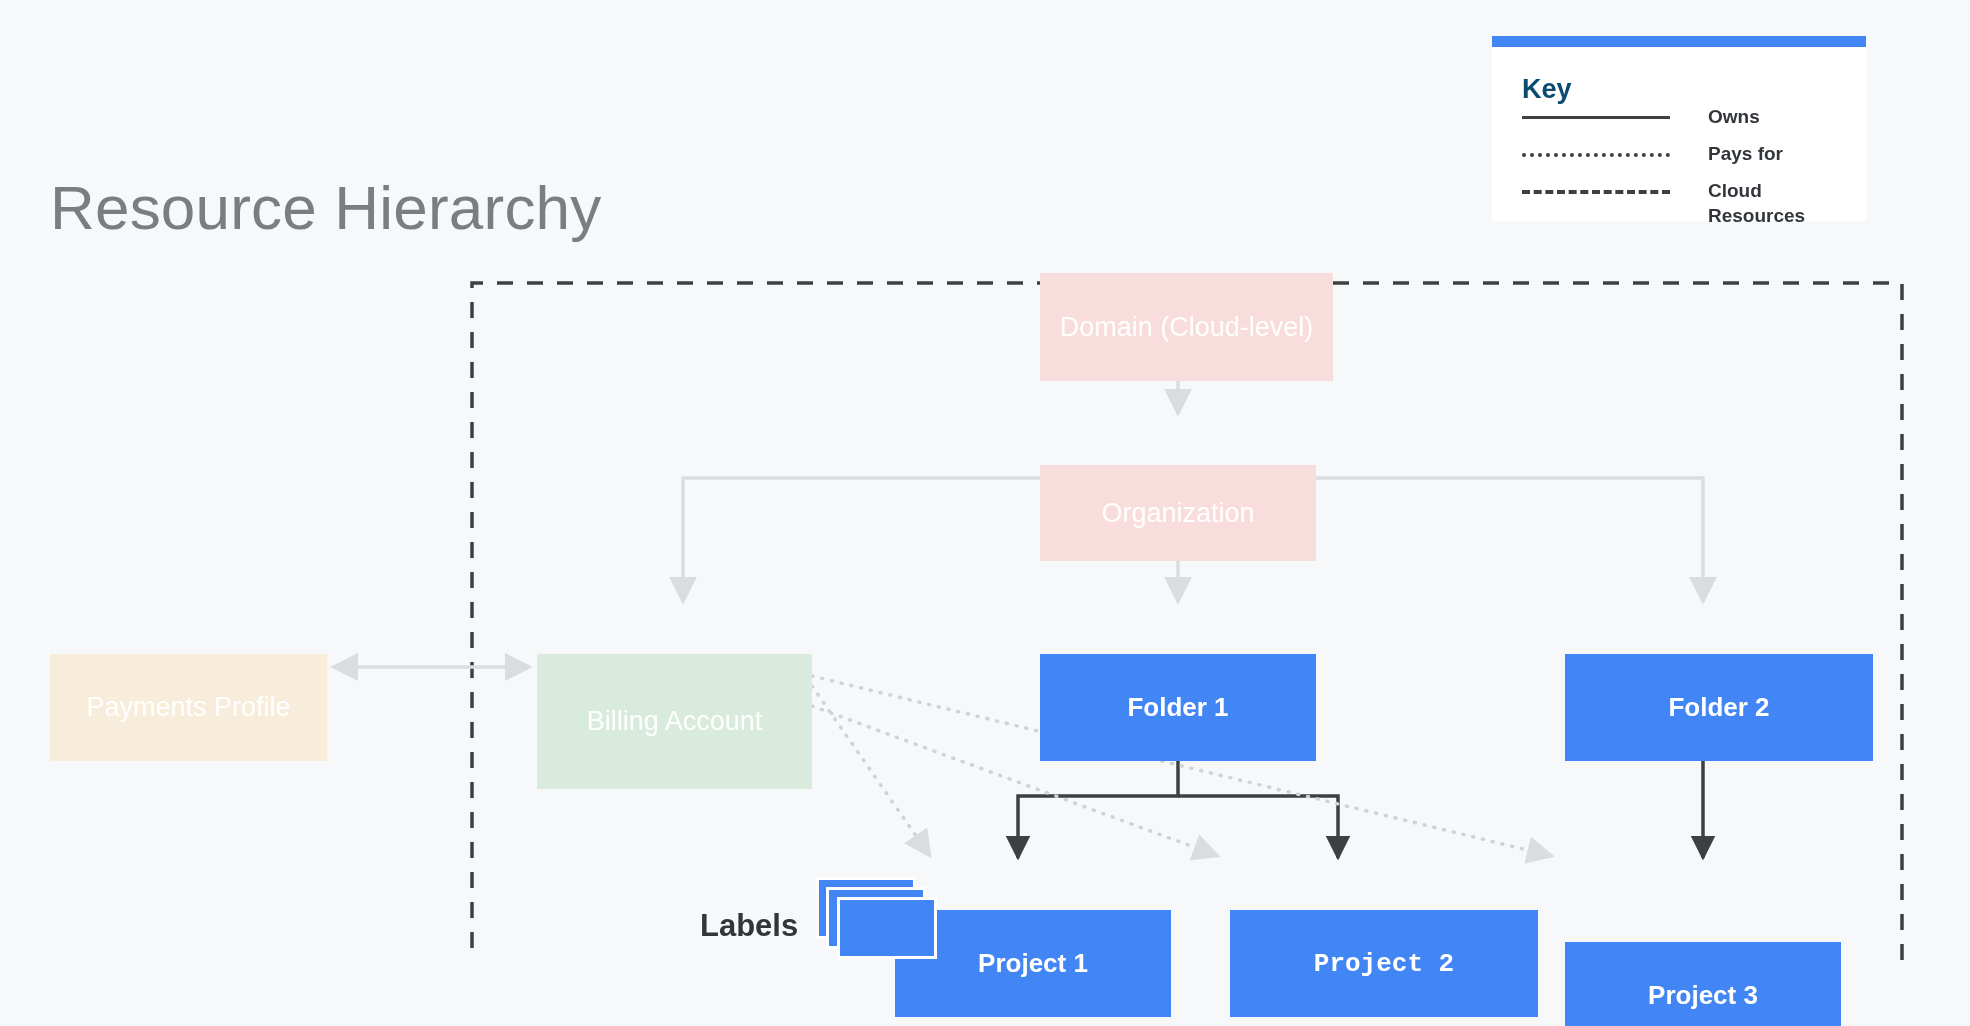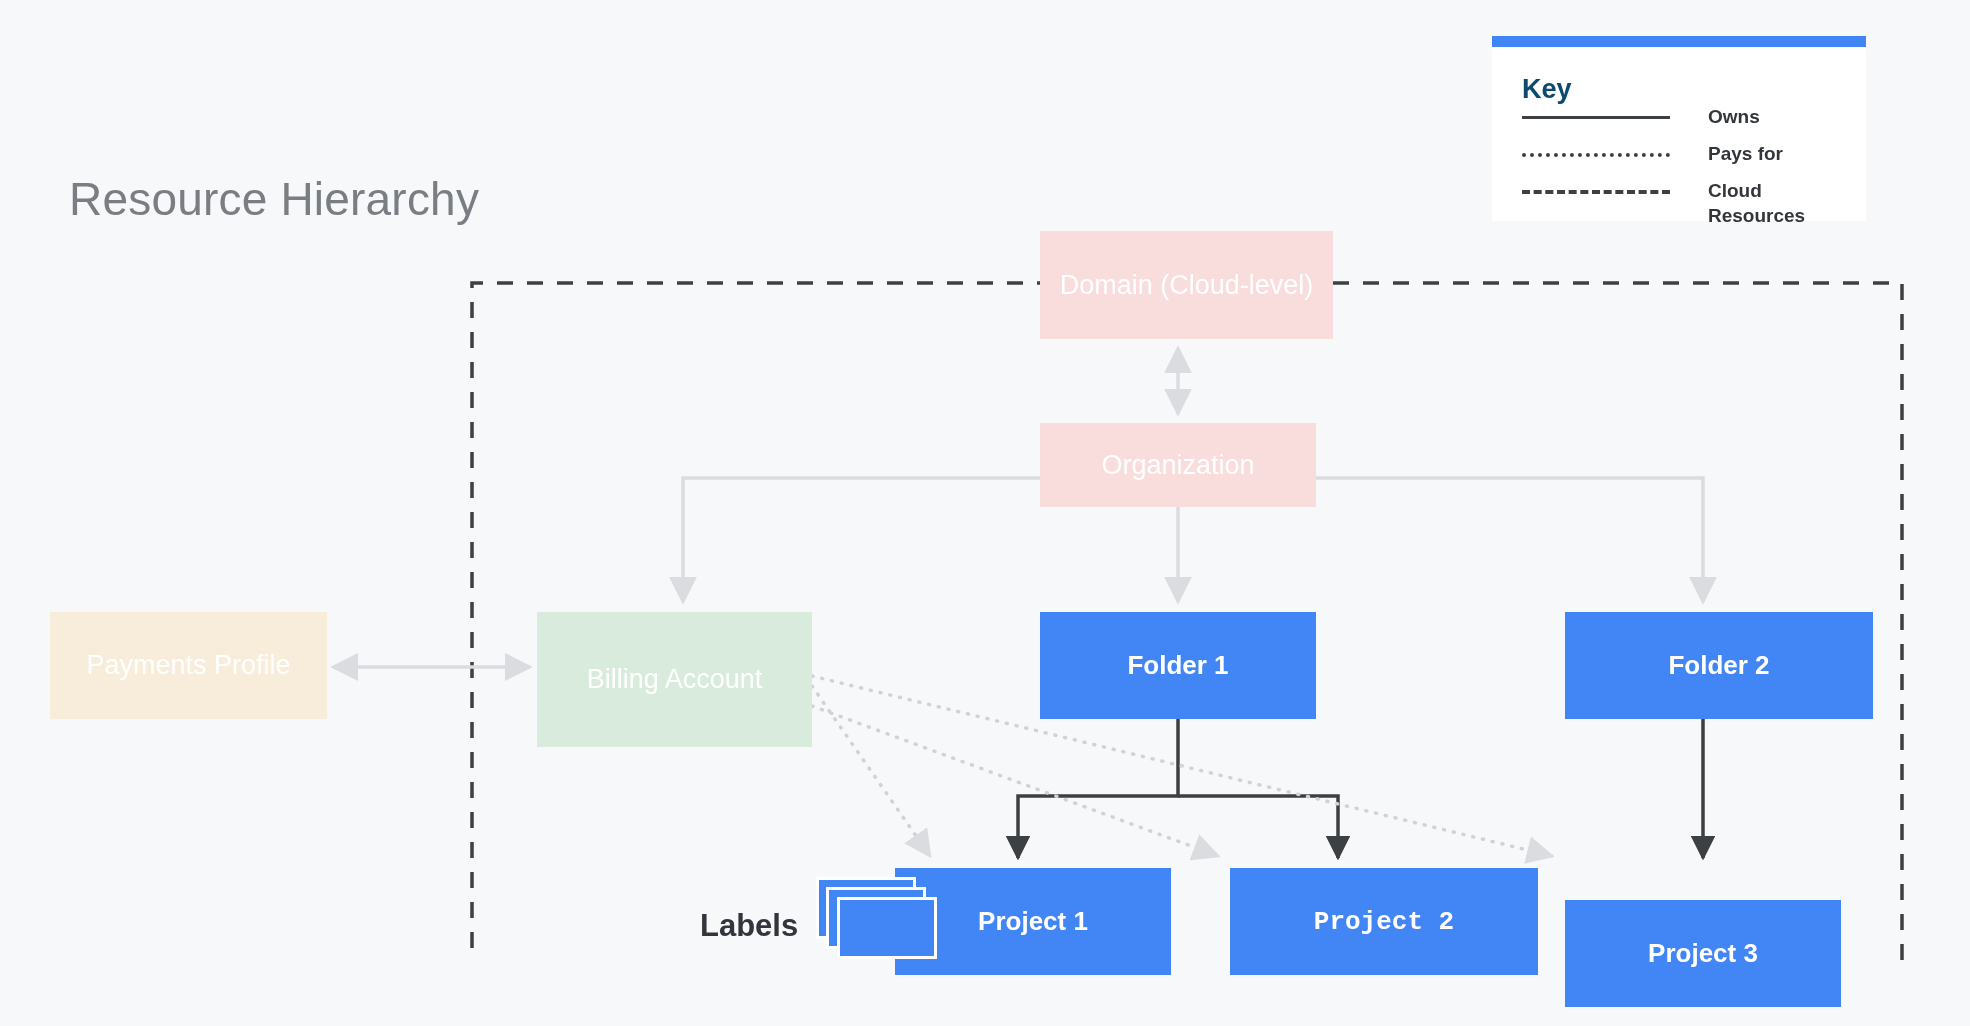--- a/index.html
+++ b/index.html
@@ -20,35 +20,35 @@
     left: 0; top: 0;
     width: 1970px;
     height: 1026px;
     pointer-events: none;
   }
 
   .page-title {
     position: absolute;
     left: 50px;
     top: 172px;
-    font-size: 46px;
+    font-size: 62px;
     font-weight: 400;
     color: #7A7E82;
     letter-spacing: 0.2px;
     white-space: nowrap;
-    margin-left: 19px;
   }
 
   .node {
     position: absolute;
     display: flex;
     align-items: center;
     justify-content: center;
     text-align: center;
     box-sizing: border-box;
+    margin-top: 42px;
   }
   .node-label { white-space: nowrap; }
 
   .node.pink        { background: #F9DDDC; }
   .node.pink .node-label  { color: #FFFFFF; font-size: 27px; font-weight: 400; }
   .node.cream       { background: #F7EDDA; }
   .node.cream .node-label { color: #FFFFFF; font-size: 27px; font-weight: 400; }
   .node.green       { background: #D9EBDD; }
   .node.green .node-label { color: #FFFFFF; font-size: 27px; font-weight: 400; }
   .node.blue        { background: #4285F4; }
@@ -175,21 +175,21 @@
     <line x1="812" y1="706" x2="1218" y2="856" stroke="#D0D3D6" stroke-width="3.5" stroke-dasharray="1 9" stroke-linecap="round" marker-end="url(#ah-gray)"></line>
     <line x1="812" y1="676" x2="1552" y2="856" stroke="#D0D3D6" stroke-width="3.5" stroke-dasharray="1 9" stroke-linecap="round" marker-end="url(#ah-gray)"></line>
   </svg>
 
   <div class="page-title">Resource Hierarchy</div>
 
   <div class="node pink" style="left:1040px; top:231px; width:293px; height:108px;">
     <span class="node-label">Domain (Cloud-level)</span>
   </div>
 
-  <div class="node pink" style="left:1040px; top:423px; width:276px; height:84px;text-align:right;">
+  <div class="node pink" style="left:1040px; top:423px; width:276px; height:96px;text-align:right;">
     <span class="node-label">Organization</span>
   </div>
 
   <div class="node cream" style="left:50px; top:612px; width:277px; height:107px;">
     <span class="node-label">Payments Profile</span>
   </div>
 
   <div class="node green" style="left:537px; top:612px; width:275px; height:135px;">
     <span class="node-label">Billing Account</span>
   </div>

